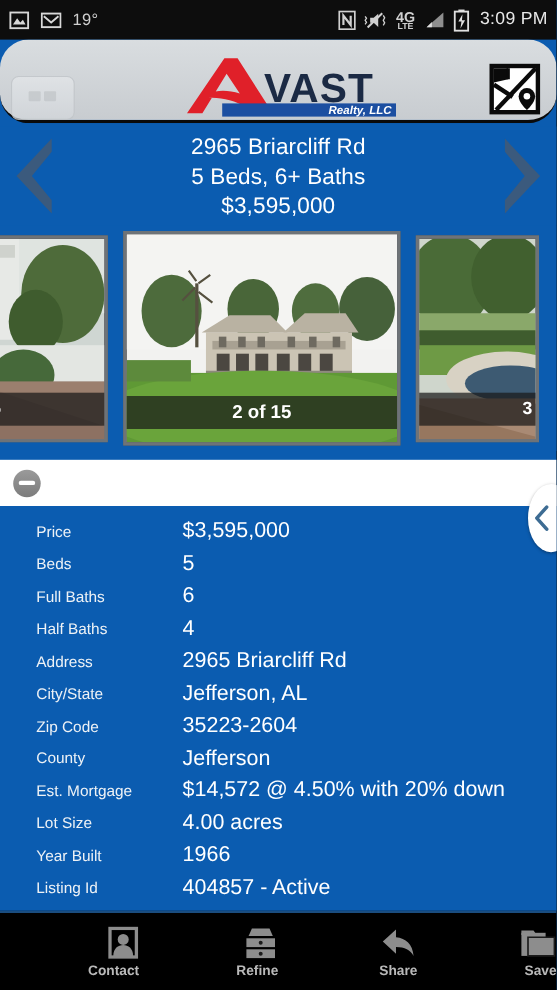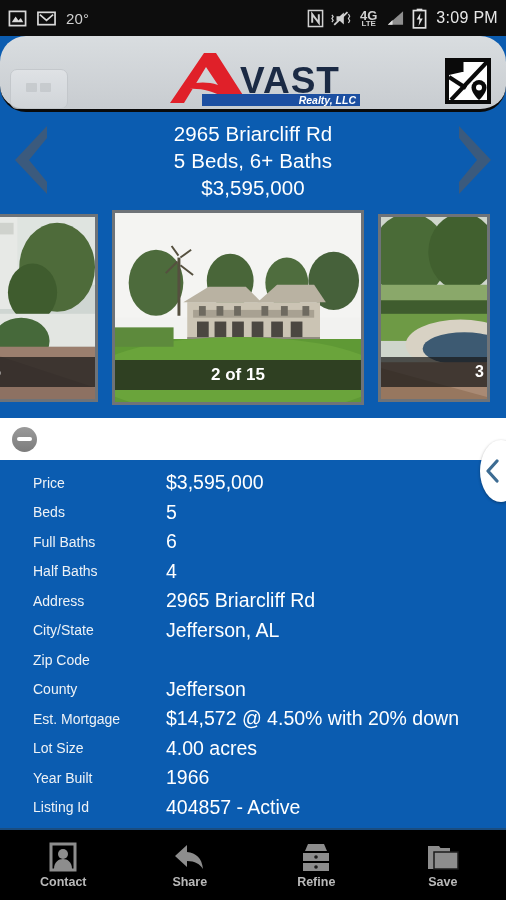--- a/index.html
+++ b/index.html
@@ -100,21 +100,21 @@
   .row { display: flex; height: 29.5px; align-items: center; padding-left: 33px; }
   .row .lbl { color: #eef2f6; font-size: 14px; width: 133px; flex: none; white-space: nowrap; }
   .row .val { color: #ffffff; font-size: 19.5px; white-space: nowrap; }
 
   
   .toolbar {
     position: absolute; bottom: 0; left: 0; width: 506px; height: 72px;
     background: #000000; display: flex; align-items: center;
     border-top: 2px solid #1a4d80;
   }
-  .tb-item { flex: 1; display: flex; flex-direction: column; align-items: center; justify-content: center; gap: 3px; }
+  .tb-item { flex: 1; display: flex; flex-direction: column; align-items: flex-end; justify-content: center; gap: 3px; }
   .tb-label { color: #b9b9b9; font-size: 12.5px; font-weight: bold; }
 </style>
 </head>
 <body>
 
 <div id="app">
 
   <div class="statusbar">
     <div class="sb-left">
       <span class="ic">
@@ -122,21 +122,21 @@
             <rect x="1.5" y="2.5" width="17" height="15" fill="none" stroke="#d8d8d8" stroke-width="1.8"></rect>
             <path d="M4 14 L8 8 L11 12 L13.5 9.5 L16 14 Z" fill="#d8d8d8"></path>
           </svg>
       </span>
       <span class="ic">
         <svg width="19" height="17" viewBox="0 0 20 16">
             <rect x="1" y="1.5" width="18" height="13" fill="none" stroke="#d8d8d8" stroke-width="1.8"></rect>
             <path d="M3 4 L10 10 L17 4" fill="none" stroke="#d8d8d8" stroke-width="1.8"></path>
           </svg>
       </span>
-      <span class="sb-temp">20°</span>
+      <span class="sb-temp">19°</span>
     </div>
     <div class="sb-right">
       <span class="ic">
         <svg width="17" height="19" viewBox="0 0 18 20">
             <rect x="1.5" y="1.5" width="15" height="17" fill="none" stroke="#d0d0d0" stroke-width="1.6"></rect>
             <path d="M5.5 14.5 L5.5 5.5 L12.5 14.5 L12.5 5.5" fill="none" stroke="#d0d0d0" stroke-width="2.1"></path>
           </svg>
       </span>
       <span class="ic">
         <svg width="22" height="19" viewBox="0 0 24 20">
@@ -330,20 +330,21 @@
       <div class="row">
         <span class="lbl">Address</span>
         <span class="val">2965 Briarcliff Rd</span>
       </div>
       <div class="row">
         <span class="lbl">City/State</span>
         <span class="val">Jefferson, AL</span>
       </div>
       <div class="row">
         <span class="lbl">Zip Code</span>
+        <span class="val">35223-2604</span>
       </div>
       <div class="row">
         <span class="lbl">County</span>
         <span class="val">Jefferson</span>
       </div>
       <div class="row">
         <span class="lbl">Est. Mortgage</span>
         <span class="val">$14,572 @ 4.50% with 20% down</span>
       </div>
       <div class="row">
@@ -365,39 +366,39 @@
     </div>
 
   <div class="toolbar">
     <div class="tb-item">
       <svg width="30" height="30" viewBox="0 0 30 30">
         <rect x="3" y="2" width="24" height="26" fill="none" stroke="#8d8d8d" stroke-width="3"></rect>
         <circle cx="15" cy="12" r="5" fill="#8d8d8d"></circle>
         <path d="M6 27 c0 -7 4.5 -10 9 -10 s9 3 9 10 z" fill="#8d8d8d"></path>
       </svg>
       <span class="tb-label">Contact</span>
-    </div>
-    <div class="tb-item">
-      <svg width="34" height="30" viewBox="0 0 34 30">
-        <path d="M14 3 L2 14 L14 25 L14 19 C22 19 27 22 30 27 C29 16 23 11 14 10 Z" fill="#8d8d8d"></path>
-      </svg>
-      <span class="tb-label">Share</span>
     </div>
     <div class="tb-item">
       <svg width="32" height="30" viewBox="0 0 32 30">
         <path d="M5 9 L8 2 L24 2 L27 9 Z" fill="#8d8d8d"></path>
         <rect x="3" y="11" width="26" height="8" fill="#8d8d8d"></rect>
         <circle cx="16" cy="15" r="1.8" fill="#1b1b1b"></circle>
         <rect x="3" y="21" width="26" height="8" fill="#8d8d8d"></rect>
         <circle cx="16" cy="25" r="1.8" fill="#1b1b1b"></circle>
       </svg>
       <span class="tb-label">Refine</span>
     </div>
     <div class="tb-item">
       <svg width="34" height="30" viewBox="0 0 34 30">
+        <path d="M14 3 L2 14 L14 25 L14 19 C22 19 27 22 30 27 C29 16 23 11 14 10 Z" fill="#8d8d8d"></path>
+      </svg>
+      <span class="tb-label">Share</span>
+    </div>
+    <div class="tb-item">
+      <svg width="34" height="30" viewBox="0 0 34 30">
         <path d="M2 4 L13 4 L16 8 L2 8 Z" fill="#8d8d8d"></path>
         <rect x="2" y="6" width="22" height="21" fill="#8d8d8d"></rect>
         <path d="M8 10 L32 10 L32 27 L8 27 Z" fill="#8d8d8d" stroke="#1b1b1b" stroke-width="1.5"></path>
       </svg>
       <span class="tb-label">Save</span>
     </div>
   </div>
 
 </div>
 

